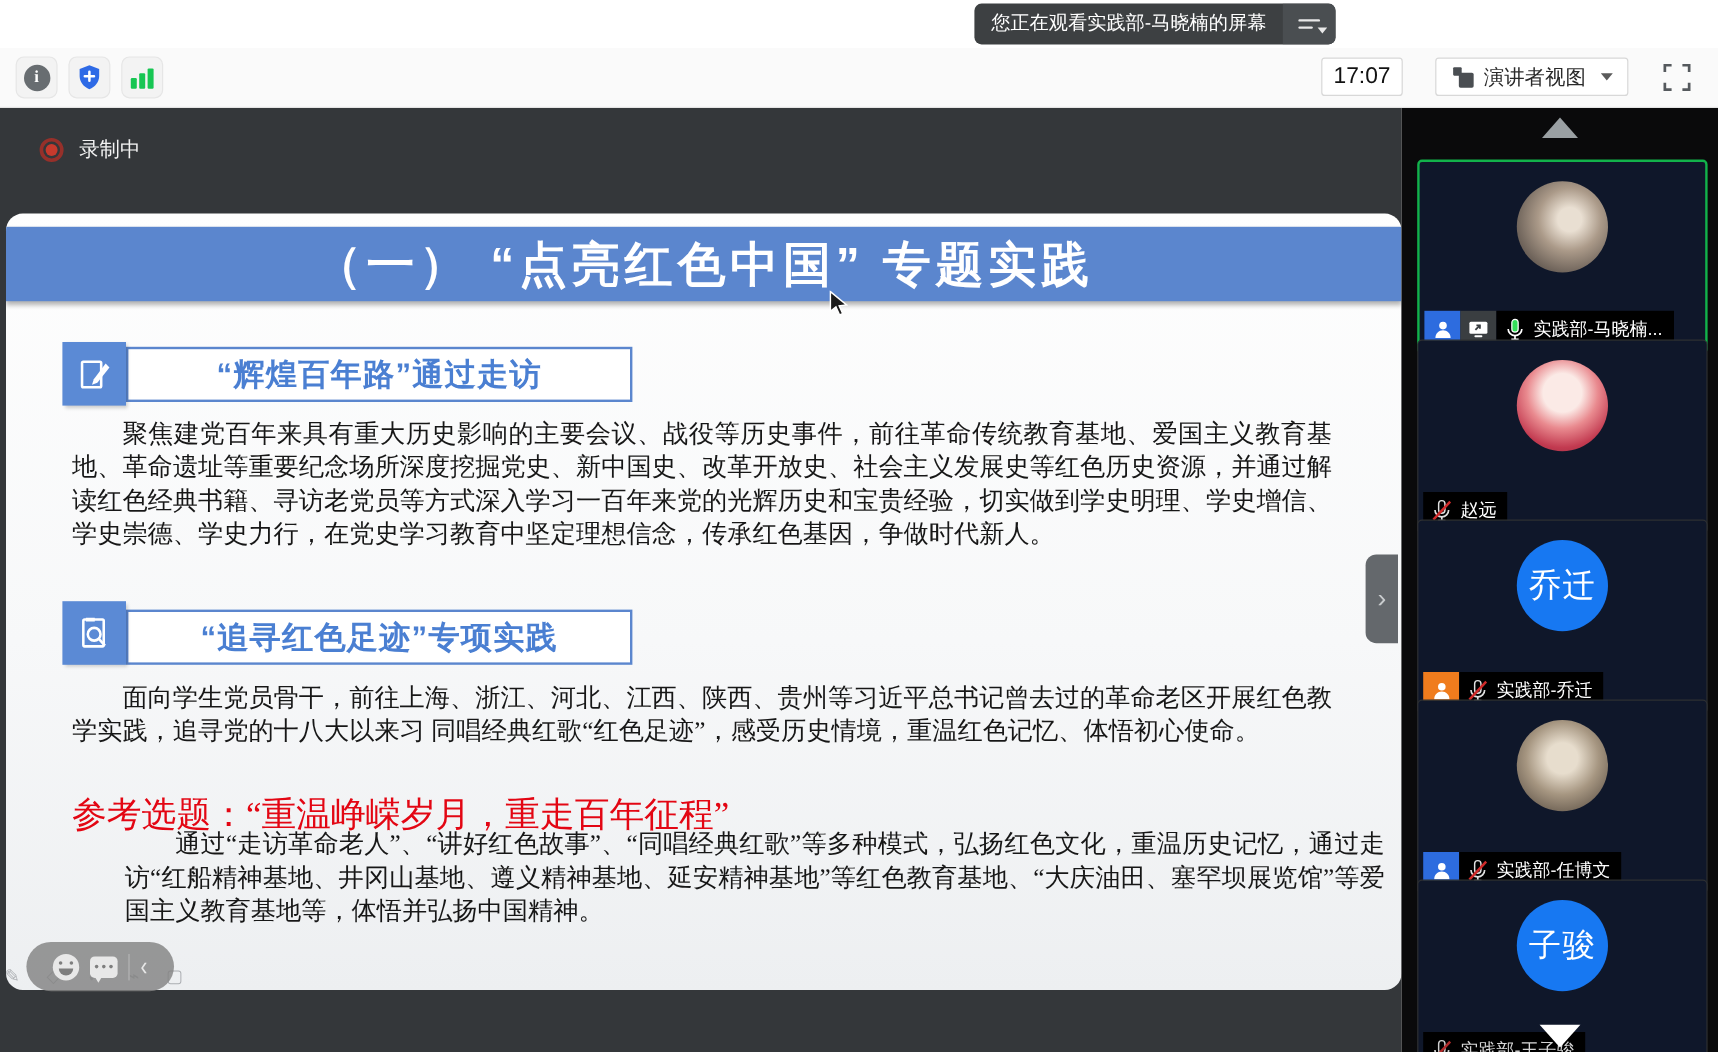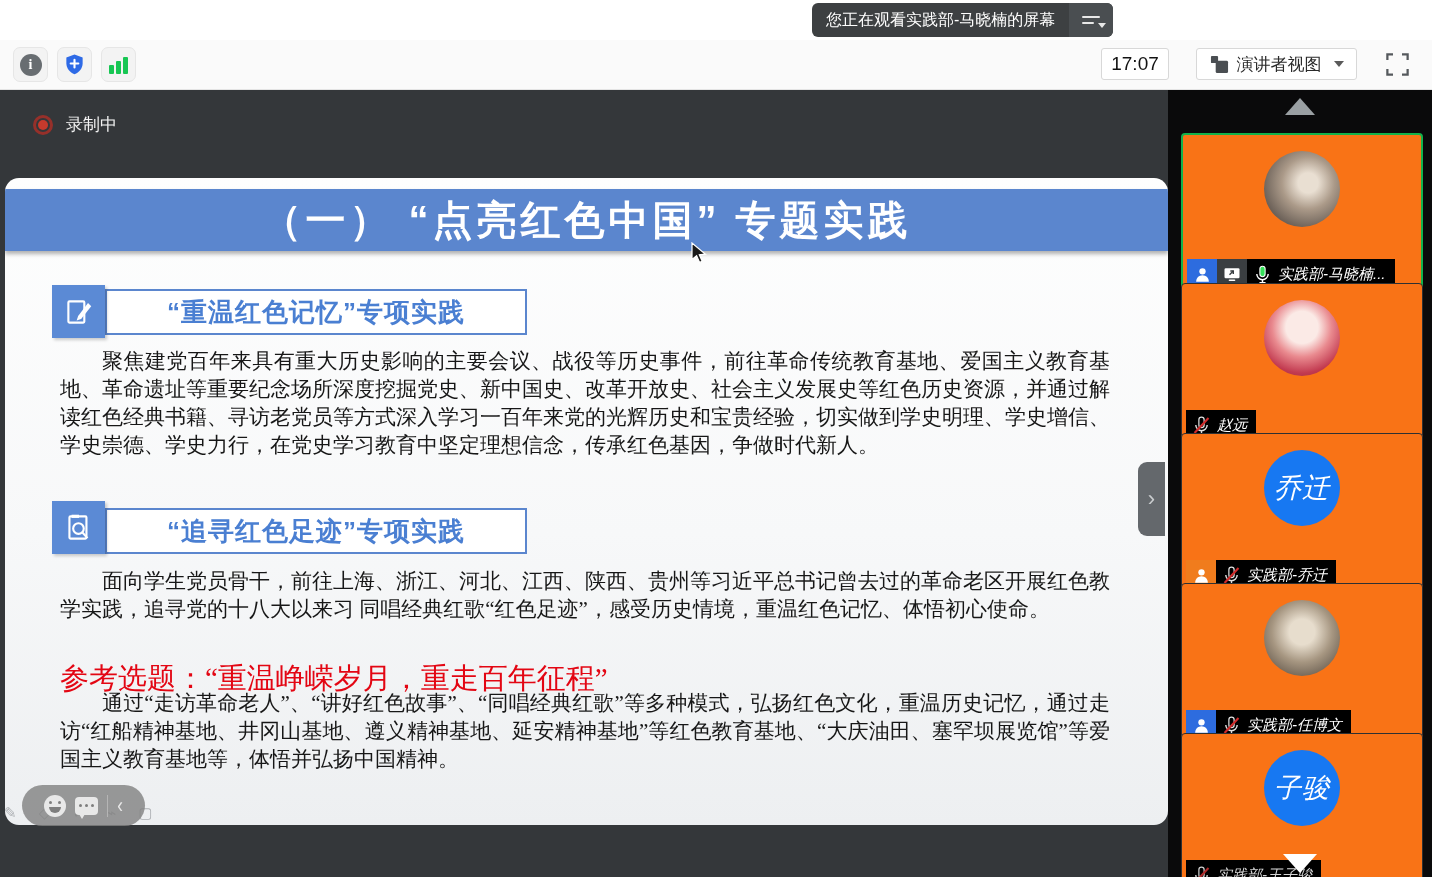--- a/index.html
+++ b/index.html
@@ -61,21 +61,21 @@
   .sec { position:absolute; left:47px; display:flex; }
   .sec1 { top:107px; } .sec2 { top:323px;align-items:flex-end; }
   .sec-icon { width:53px; height:53px; background:#5b8ad5; box-shadow:2px 2px 3px rgba(0,0,0,.2);
               display:flex; align-items:center; justify-content:center; z-index:2; }
   .sec-box { width:422px; height:46px; margin-top:4px; background:#fff; border:2px solid #5b86ce;
              display:flex; align-items:center; justify-content:center; }
   .sec-box span { color:#4a7fd2; font-size:26px; font-weight:bold; letter-spacing:1px; white-space:nowrap; }
 
   .body-p { position:absolute; left:55px; width:1050px; font-family:"Liberation Serif", serif;
             font-size:21px; line-height:28px; color:#171717; text-align:justify; text-indent:2em; }
-  .p1 { top:169px; } .p2 { top:389px; } .p3 { top:511px; }
+  .p1 { top:169px; } .p2 { top:389px; } .p3 { top:511px;margin-left:44px; }
   .red-line { position:absolute; left:55px; top:481px; font-family:"Liberation Serif", serif;
               font-size:29px; font-weight:normal; color:#e30613; white-space:nowrap; }
 
   
   .ghost-icons { position:absolute; left:4px; top:714px; color:#60646a; opacity:.45; font-size:15px;
                  letter-spacing:9px; white-space:nowrap; }
   .float-pill { position:absolute; left:22px; top:695px; width:123px; height:41px; border-radius:21px;
                 background:rgba(130,130,130,.82); display:flex; align-items:center; justify-content:center;
                 gap:9px; }
   .smiley { width:22px; height:22px; border-radius:50%; background:#e8e8e8; position:relative; cursor:pointer; }
@@ -98,22 +98,22 @@
 
   .cursor { position:absolute; left:690px; top:152px; z-index:9; }
 
   
   .sidebar { position:absolute; left:1168px; top:90px; width:264px; height:787px; background:#0a0a0b; }
   .arrow-up { position:absolute; left:50%; top:8px; transform:translateX(-50%); width:0; height:0; cursor:pointer;
               border-left:15px solid transparent; border-right:15px solid transparent; border-bottom:17px solid #9aa0a3; }
   .arrow-down { position:absolute; left:50%; bottom:4px; transform:translateX(-50%); width:0; height:0; z-index:6;
               border-left:17px solid transparent; border-right:17px solid transparent; border-top:19px solid #ffffff;
               cursor:pointer; }
-  .tile { position:absolute; left:13px; width:242px; height:162px; background:#f97316;
-          border:1px solid #2e3032; border-radius:4px; cursor:pointer; overflow:hidden;font-style:italic; }
+  .tile { position:absolute; left:13px; width:242px; height:162px; background:#0f172a;
+          border:1px solid #2e3032; border-radius:4px; cursor:pointer; overflow:hidden; }
   .tile.active { border:2px solid #12b24b; }
   .t0{top:43px;} .t1{top:193px;} .t2{top:343px;} .t3{top:493px;} .t4{top:643px;}
   .avatar { position:absolute; left:50%; top:16px; transform:translateX(-50%); width:76px; height:76px;
             border-radius:50%; display:flex; align-items:center; justify-content:center; }
   .av-husky { background:radial-gradient(circle at 58% 42%, #e9dfd2 0 16%, #ab9a89 42%, #6e635a 72%, #463f3a 100%); }
   .av-anime { background:radial-gradient(circle at 50% 36%, #fbeae6 0 26%, #e98a8f 48%, #c23a50 74%, #8e2a3c 100%); }
   .av-santa { background:radial-gradient(circle at 50% 42%, #e7ddcd 0 22%, #a69681 52%, #6b5f52 82%, #4a4138 100%); }
   .av-blue  { background:#1778f2; }
   .av-blue span { color:#fff; font-size:27px; letter-spacing:1px; }
   .namebar { position:absolute; left:4px; bottom:4px; height:30px; display:flex; align-items:stretch; }
@@ -197,21 +197,21 @@
       <div class="sec sec1">
         <div class="sec-icon">
           <svg width="34" height="34" viewBox="0 0 32 32" fill="none" stroke="#fff" stroke-width="2">
             <rect x="6" y="6" width="15" height="20" rx="1"></rect>
             <g stroke="none" fill="#fff">
               <path d="M24.5 7.5l3 3-9.5 12-4.2 1.6 1.4-4.3z"></path>
             </g>
           </svg>
         </div>
         <div class="sec-box">
-          <span>“重温红色记忆”专项实践</span>
+          <span>“辉煌百年路”通过走访</span>
         </div>
       </div>
       <p class="body-p p1">聚焦建党百年来具有重大历史影响的主要会议、战役等历史事件，前往革命传统教育基地、爱国主义教育基地、革命遗址等重要纪念场所深度挖掘党史、新中国史、改革开放史、社会主义发展史等红色历史资源，并通过解读红色经典书籍、寻访老党员等方式深入学习一百年来党的光辉历史和宝贵经验，切实做到学史明理、学史增信、学史崇德、学史力行，在党史学习教育中坚定理想信念，传承红色基因，争做时代新人。</p>
 
       <div class="sec sec2">
         <div class="sec-icon">
           <svg width="34" height="34" viewBox="0 0 32 32" fill="none" stroke="#fff" stroke-width="2">
             <rect x="7" y="5" width="16" height="21" rx="1"></rect>
             <path d="M9 5h7" stroke-width="3"></path>
             <circle cx="15.5" cy="16.5" r="5"></circle>

